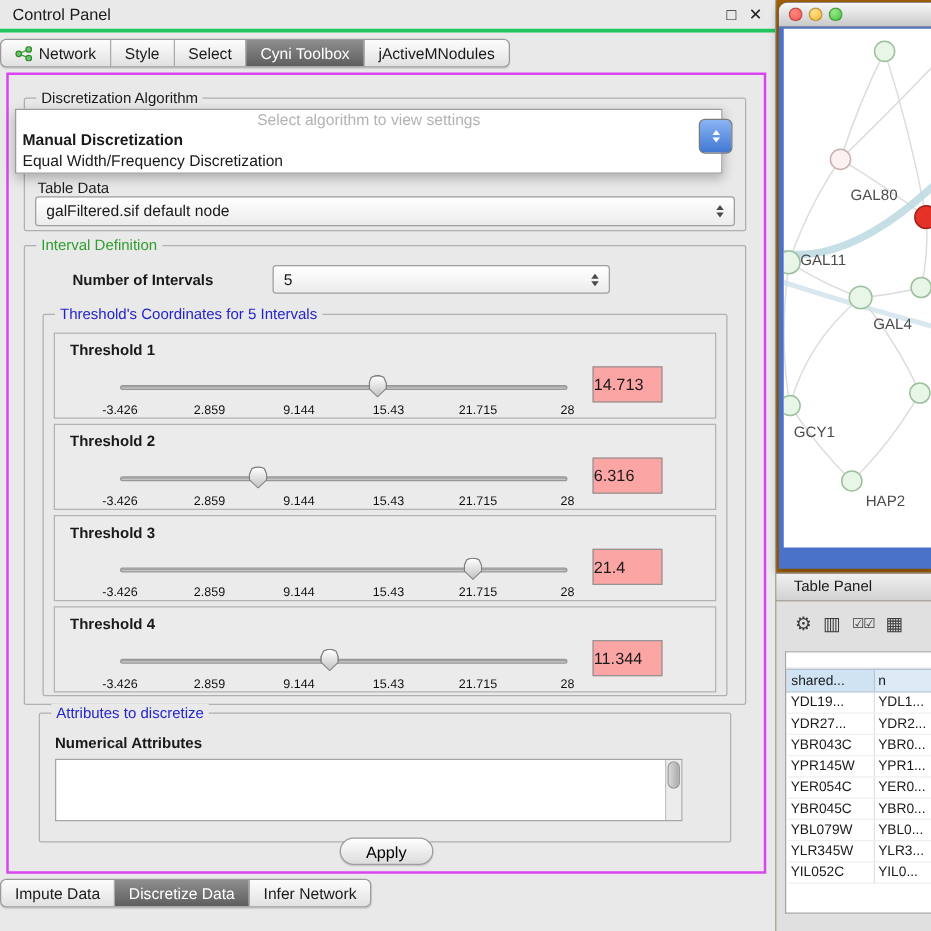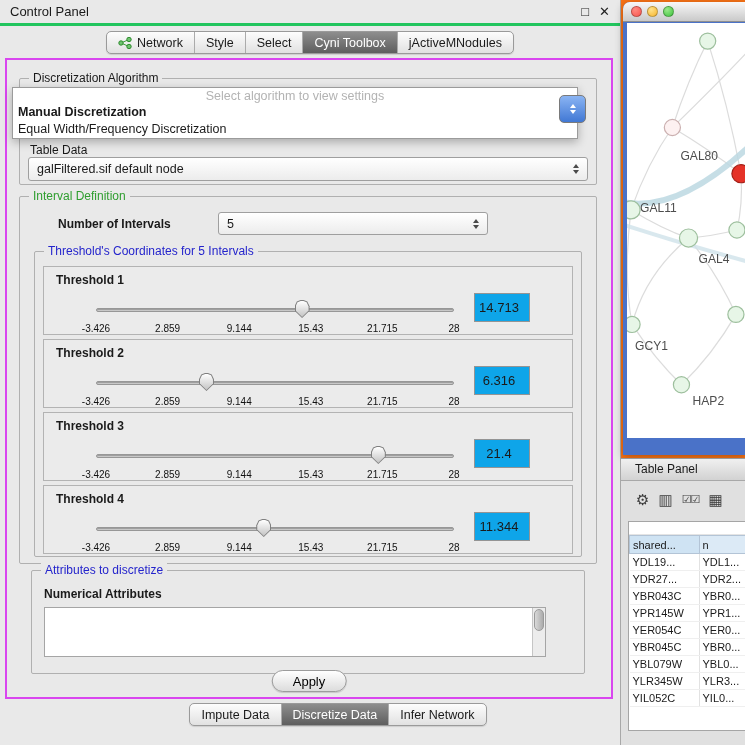--- a/index.html
+++ b/index.html
@@ -8,23 +8,23 @@
     font-family:"Liberation Sans","DejaVu Sans",sans-serif;
     background:#e9e9e9; color:#1a1a1a; position:relative;
   }
 
   
   .control-panel { position:absolute; left:0; top:0; width:620px; height:745px; background:#e9e9e9; }
   .titlebar { height:26px; display:flex; align-items:center; padding:0 10px; font-size:13px; border-bottom:3px solid #22c55e; }
   .win-controls { margin-left:auto; display:flex; gap:10px; font-size:13px; color:#222; }
   .wc { cursor:default; }
 
-  .top-tabs, .bottom-tabs { position:absolute; left:0; width:620px; display:flex; justify-content:center; }
+  .top-tabs, .bottom-tabs { position:absolute; left:0; width:620px; display:flex; justify-content:flex-start; }
   .top-tabs { top:31px; }
-  .bottom-tabs { top:703px;margin-left:28px; }
+  .bottom-tabs { top:703px; }
   .seg-group { display:flex; height:23px; border:1px solid #9a9a9a; border-radius:5px; overflow:hidden;
     background:linear-gradient(#fdfdfd,#e1e1e1); box-shadow:0 1px 1px rgba(0,0,0,.12); }
   .seg { display:flex; align-items:center; gap:5px; padding:0 11px; font-size:12.5px; border-right:1px solid #ababab; white-space:nowrap; }
   .seg:last-child { border-right:none; }
   .seg.selected { background:linear-gradient(#8e8e8e,#5e5e5e); color:#fff; }
 
   .panel-main { position:absolute; left:5px; top:58px; width:608px; height:641px;
     border:2px solid #d946ef; background:#e9e9e9; }
 
   .group { position:absolute; border:1px solid #b0b0b0; border-radius:2px; }
@@ -63,39 +63,39 @@
   .slider { position:absolute; left:52px; top:32px; width:358px; height:36px; }
   .track { position:absolute; left:0; right:0; top:9px; height:4px; background:#cdcdcd;
     border:1px solid #979797; border-radius:3px; box-shadow:inset 0 1px 1px rgba(0,0,0,.25); }
   .slider-thumb { position:absolute; top:1px; width:15px; height:18px; margin-left:-8px;
     clip-path:polygon(0 35%,15% 8%,40% 0,60% 0,85% 8%,100% 35%,100% 60%,50% 100%,0 60%); background:#7f7f7f; }
   .slider-thumb::after { content:""; position:absolute; left:1px; right:1px; top:1px; bottom:1px;
     clip-path:polygon(0 35%,15% 8%,40% 0,60% 0,85% 8%,100% 35%,100% 60%,50% 100%,0 60%);
     background:linear-gradient(#ffffff,#c3c3c3); }
   .scale { position:absolute; left:0; right:0; top:24px; height:12px; }
   .scale-label { position:absolute; top:0; transform:translateX(-50%); font-size:10px; color:#111; white-space:nowrap; }
-  .value-box { position:absolute; left:430px; top:26px; width:56px; height:29px; background:#0ea5e9;
-    border:1px solid #949494; font-size:13px; text-align:center; line-height:27px; padding-right:6px; }
+  .value-box { position:absolute; left:430px; top:26px; width:56px; height:29px; background:#fca5a5;
+    border:1px solid #949494; font-size:13px; text-align:left; line-height:27px; padding-right:6px; }
 
   .attributes-group { left:24px; top:510px; width:554px; height:104px; }
   .attr-subtitle { position:absolute; left:12px; top:16px; font-size:12px; font-weight:bold; }
   .attr-list { position:absolute; left:12px; top:36px; width:502px; height:50px; background:#fff;
     border:1px solid #a5a5a5; overflow:hidden; }
   .attr-item { font-size:12px; line-height:15px; padding-left:4px; white-space:nowrap; }
   .list-scrollbar { position:absolute; right:0; top:0; bottom:0; width:13px; background:#ececec; border-left:1px solid #c5c5c5; }
   .list-scroll-thumb { position:absolute; left:1px; top:1px; width:10px; height:22px; border-radius:5px;
     background:linear-gradient(90deg,#d9d9d9,#ababab); border:1px solid #9a9a9a; }
 
   .apply-btn { position:absolute; left:50%; transform:translateX(-50%); top:610px; height:22px;
     padding:0 20px; font-size:13px; font-family:inherit; border:1px solid #9c9c9c; border-radius:11px;
     background:linear-gradient(#ffffff,#dcdcdc); box-shadow:0 1px 1px rgba(0,0,0,.15); }
 
   
   .right-panel { position:absolute; left:620px; top:0; width:125px; height:745px;
-    background:#f97316; border-left:1px solid #a8a8a8; }
+    background:#a16207; border-left:1px solid #a8a8a8; }
 
   .net-window { position:absolute; left:2px; top:2px; width:123px; height:453px;
     background:#4a72c8; border-radius:7px 0 0 0; box-shadow:0 2px 8px rgba(0,0,0,.3); }
   .mac-titlebar { height:20px; border-radius:7px 0 0 0; background:linear-gradient(#f8f8f8,#c9c9c9);
     border-bottom:1px solid #8f8f8f; display:flex; align-items:center; padding-left:8px; gap:5px; }
   .light { width:11px; height:11px; border-radius:50%; border:1px solid rgba(0,0,0,.25); }
   .light.red { background:radial-gradient(circle at 35% 30%,#ff8a80,#f9554e); }
   .light.yellow { background:radial-gradient(circle at 35% 30%,#ffe28a,#f7b62f); }
   .light.green { background:radial-gradient(circle at 35% 30%,#9ae88a,#3fc43f); }
   .net-canvas { position:absolute; left:4px; top:21px; right:0; bottom:17px; background:#fff; overflow:hidden; }

